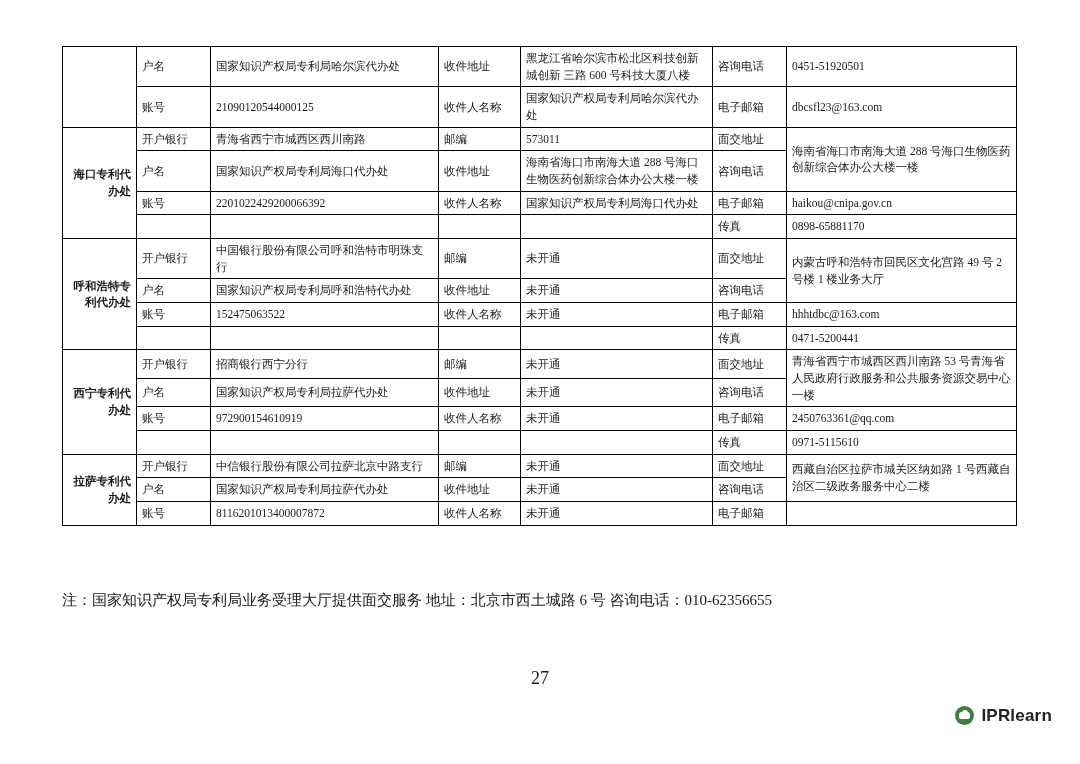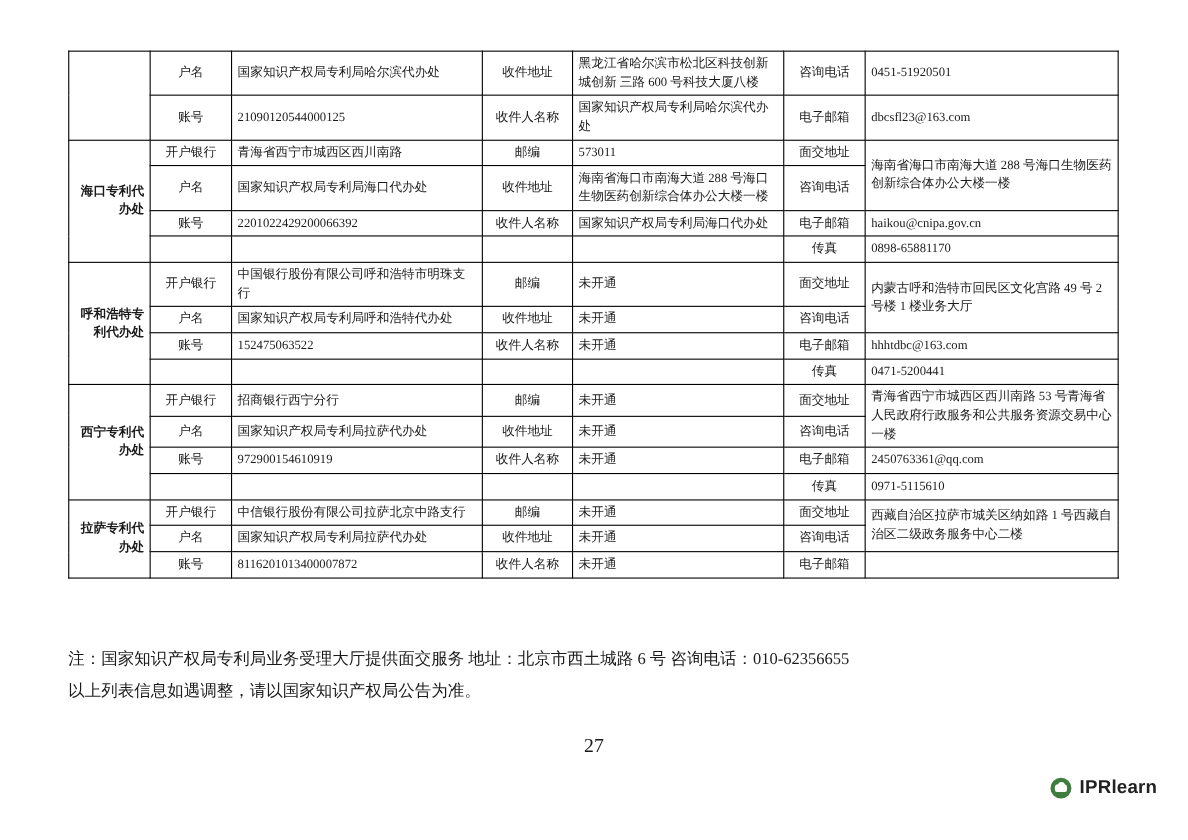--- a/index.html
+++ b/index.html
@@ -27,21 +27,21 @@
   }
   table.doc td {
     border: 1px solid #000;
     font-size: 11.5px;
     line-height: 1.45;
     padding: 3px 5px;
     vertical-align: middle;
     word-break: break-all;
   }
   td.label-cell {
-    text-align: center;
+    text-align: left;
     font-weight: 500;
   }
   td.office-cell {
     text-align: right;
     font-weight: bold;
     font-size: 12.5px;
     line-height: 1.6;
   }
   td.val-cell {
     text-align: left;
@@ -69,21 +69,21 @@
     left: 0; right: 0;
     top: 668px;
     text-align: center;
     font-size: 18px;
   }
   .watermark {
     position: absolute;
     right: 28px;
     top: 706px;
     display: flex;
-    align-items: flex-end;
+    align-items: flex-start;
     gap: 7px;
   }
   .wm-icon {
     width: 19px; height: 19px;
     border-radius: 50%;
     background: #3f7d3f;
     position: relative;
     display: inline-block;
   }
   .wm-icon::before {
@@ -267,21 +267,20 @@
         <td class="val-cell">未开通</td>
         <td class="label-cell">电子邮箱</td>
         <td class="val-cell"></td>
       </tr>
 
     </tbody>
   </table>
 
   <div class="notes">
     <div>注：国家知识产权局专利局业务受理大厅提供面交服务  地址：北京市西土城路 6 号  咨询电话：010-62356655</div>
-    <div class="line2">以上列表信息如遇调整，请以国家知识产权局公告为准。</div>
   </div>
 
   <div class="page-num">27</div>
 
   <div class="watermark">
     <span class="wm-icon"></span>
     <span class="wm-text">IPRlearn</span>
   </div>
 
 </div>

